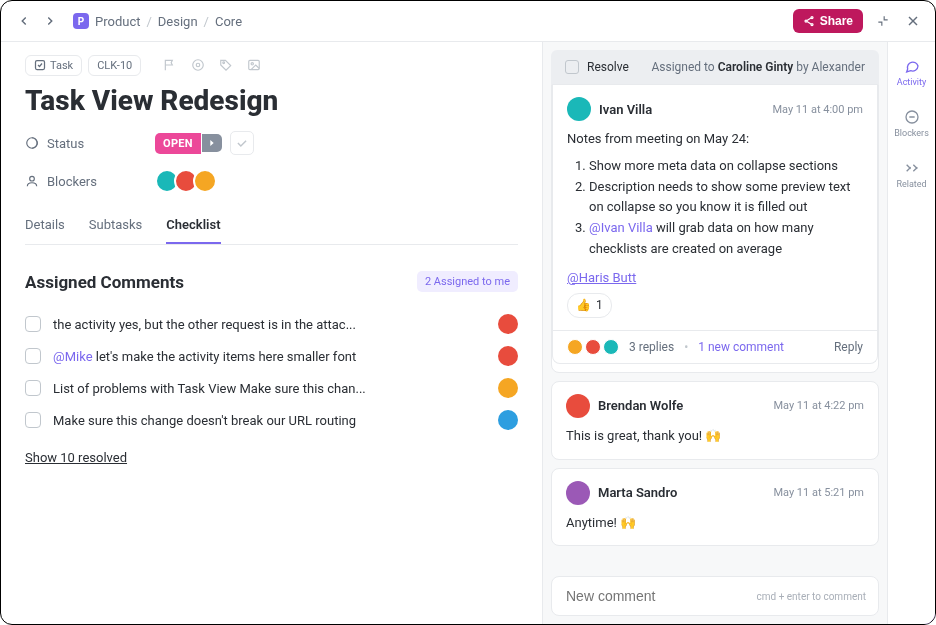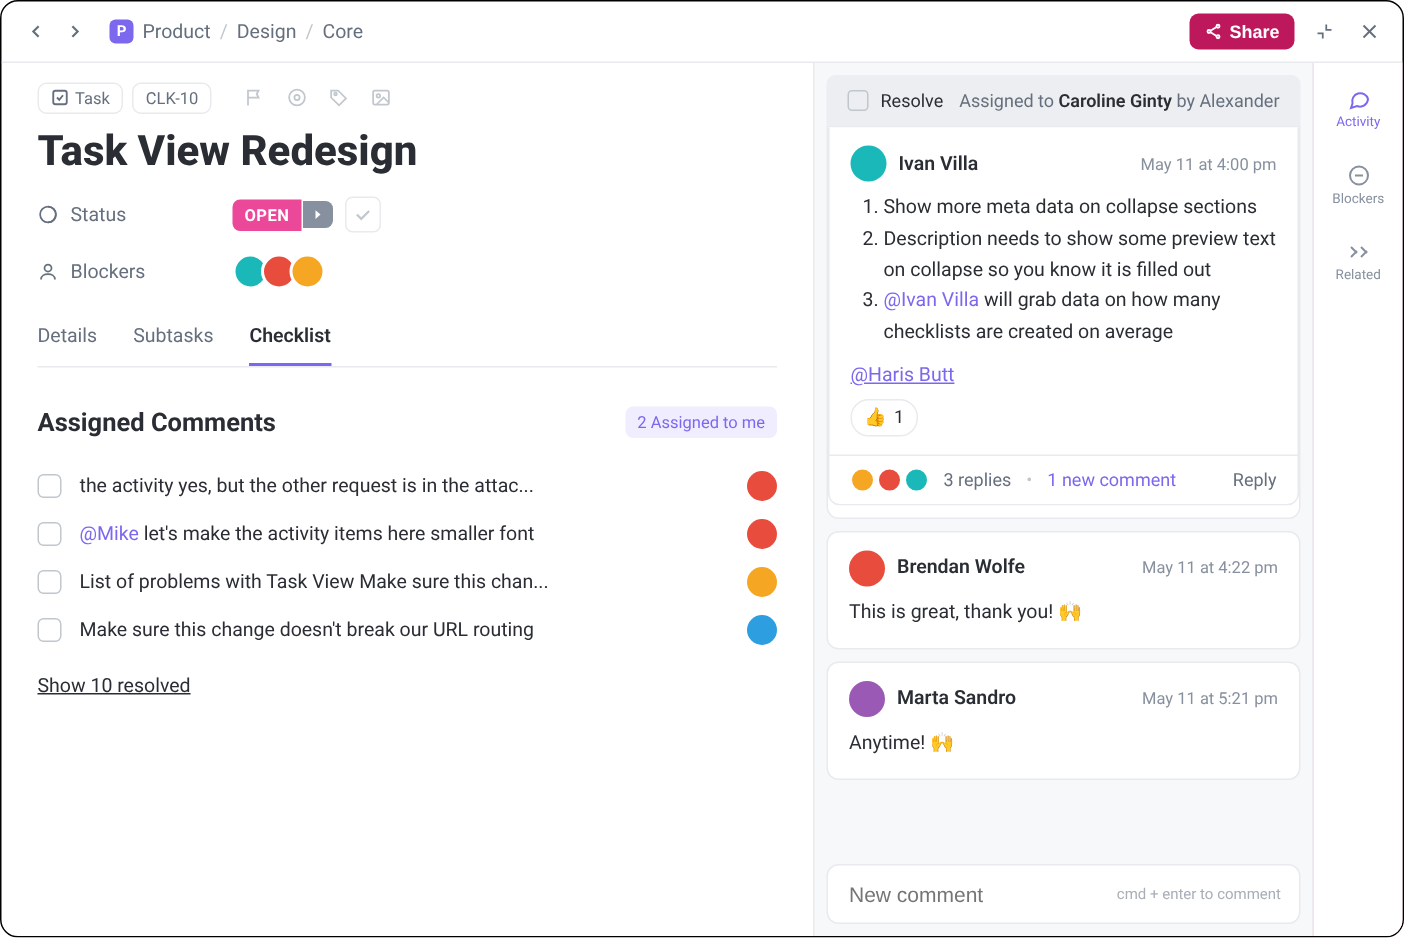--- a/index.html
+++ b/index.html
@@ -42,21 +42,21 @@
   .section-head{display:flex;justify-content:space-between;align-items:center;margin-top:26px;}
   .section-head h2{font-size:17px;font-weight:700;margin:0;}
   .badge{background:#f0edff;color:#7b68ee;font-size:11px;padding:4px 8px;border-radius:5px;}
   .chk-list{margin-top:16px;}
   .chk-item{display:flex;align-items:center;gap:12px;padding:6px 0;}
   .chk-box{width:16px;height:16px;border:1.5px solid #c1c7cd;border-radius:4px;flex-shrink:0;}
   .chk-text{flex:1;font-size:13px;color:#2a2e34;white-space:nowrap;overflow:hidden;text-overflow:ellipsis;}
   .chk-text .mention{color:#7b68ee;}
   .mini-av{width:20px;height:20px;border-radius:50%;}
   .show-resolved{margin-top:14px;font-size:13px;color:#2a2e34;text-decoration:underline;display:inline-block;}
-  .right{width:393px;display:flex;background:#f9a8d4;}
+  .right{width:393px;display:flex;background:#4c1d95;}
   .activity{flex:1;background:#f7f8f9;display:flex;flex-direction:column;min-height:0;border-left:1px solid #e8eaed;}
   .thread-header{background:#eceef1;padding:10px 14px;display:flex;justify-content:space-between;align-items:center;font-size:12px;color:#656f7d;border-radius:6px 6px 0 0;margin:8px 8px 0 8px;}
   .tiny-chk{width:14px;height:14px;border:1.5px solid #c1c7cd;border-radius:3px;margin-right:8px;}
   .thread-header .left-th{display:flex;align-items:center;}
   .assigned-to b{color:#2a2e34;font-weight:600;}
   .comments-scroll{flex:1;overflow:auto;padding:0 8px 8px 8px;}
   .comment{background:#fff;border:1px solid #e8eaed;border-radius:0 0 8px 8px;padding:12px 14px;margin-bottom:8px;position:relative;}
   .comment.rounded{border-radius:8px;}
   .comment.first{border-top:none;border-radius:0 0 0 0;border-bottom:1px solid #e8eaed;margin-top:0;margin-bottom:0;}
   .card{background:#fff;border:1px solid #e8eaed;border-radius:0 0 8px 8px;margin-bottom:8px;}
@@ -70,21 +70,21 @@
   .react{display:inline-flex;align-items:center;gap:5px;border:1px solid #e8eaed;border-radius:12px;padding:2px 8px;font-size:12px;margin-top:4px;}
   .replies{display:flex;align-items:center;justify-content:space-between;padding:8px 14px;font-size:12px;color:#656f7d;background:#fff;border:1px solid #e8eaed;border-top:none;border-radius:0 0 8px 8px;margin-top:-8px;margin-bottom:8px;}
   .replies .rep-left{display:flex;align-items:center;gap:6px;}
   .replies .new{color:#7b68ee;}
   .reply-av{width:16px;height:16px;border-radius:50%;margin-left:-4px;border:1.5px solid #fff;}
   .reply-av:first-child{margin-left:0;}
   .reply-link{color:#656f7d;}
   .composer{margin:8px;background:#fff;border:1px solid #e8eaed;border-radius:8px;padding:10px 12px;display:flex;justify-content:space-between;align-items:center;}
   .composer input{border:none;outline:none;font-size:14px;color:#656f7d;background:transparent;width:60%;}
   .composer .hint{font-size:10px;color:#a9afb8;}
-  .rail{width:60px;border-left:1px solid #e8eaed;display:flex;flex-direction:column;align-items:center;padding-top:10px;gap:10px;background:#fff;}
+  .rail{width:48px;border-left:1px solid #e8eaed;display:flex;flex-direction:column;align-items:center;padding-top:10px;gap:10px;background:#fff;}
   .rail-item{display:flex;flex-direction:column;align-items:center;gap:3px;color:#87909e;font-size:9px;cursor:pointer;padding:6px 0;width:100%;}
   .rail-item.active{color:#7b68ee;}
   .rail-item svg{width:16px;height:16px;}
   .dot-sep{color:#c1c7cd;margin:0 4px;}
 </style>
 </head>
 <body>
 
 <div class="page">
 
@@ -270,20 +270,21 @@
           <div class="card">
             <div class="comment first">
               <div class="c-head">
                 <div class="c-user">
                   <div class="av c-teal" style="margin-left:0;border:none;"></div>
                   <span class="name">Ivan Villa</span>
                 </div>
                 <span class="c-time">May 11 at 4:00 pm</span>
               </div>
               <div class="c-body">
+                <div>Notes from meeting on May 24:</div>
                 <ol>
                   <li>Show more meta data on collapse sections</li>
                   <li>Description needs to show some preview text on collapse so you know it is filled out</li>
                   <li><span class="mention">@Ivan Villa</span><span> will grab data on how many checklists are created on average</span></li>
                 </ol>
                 <div><a href="#" class="mention">@Haris Butt</a></div>
                 <div class="react">
                   <span>👍</span>
                   <span>1</span>
                 </div>

